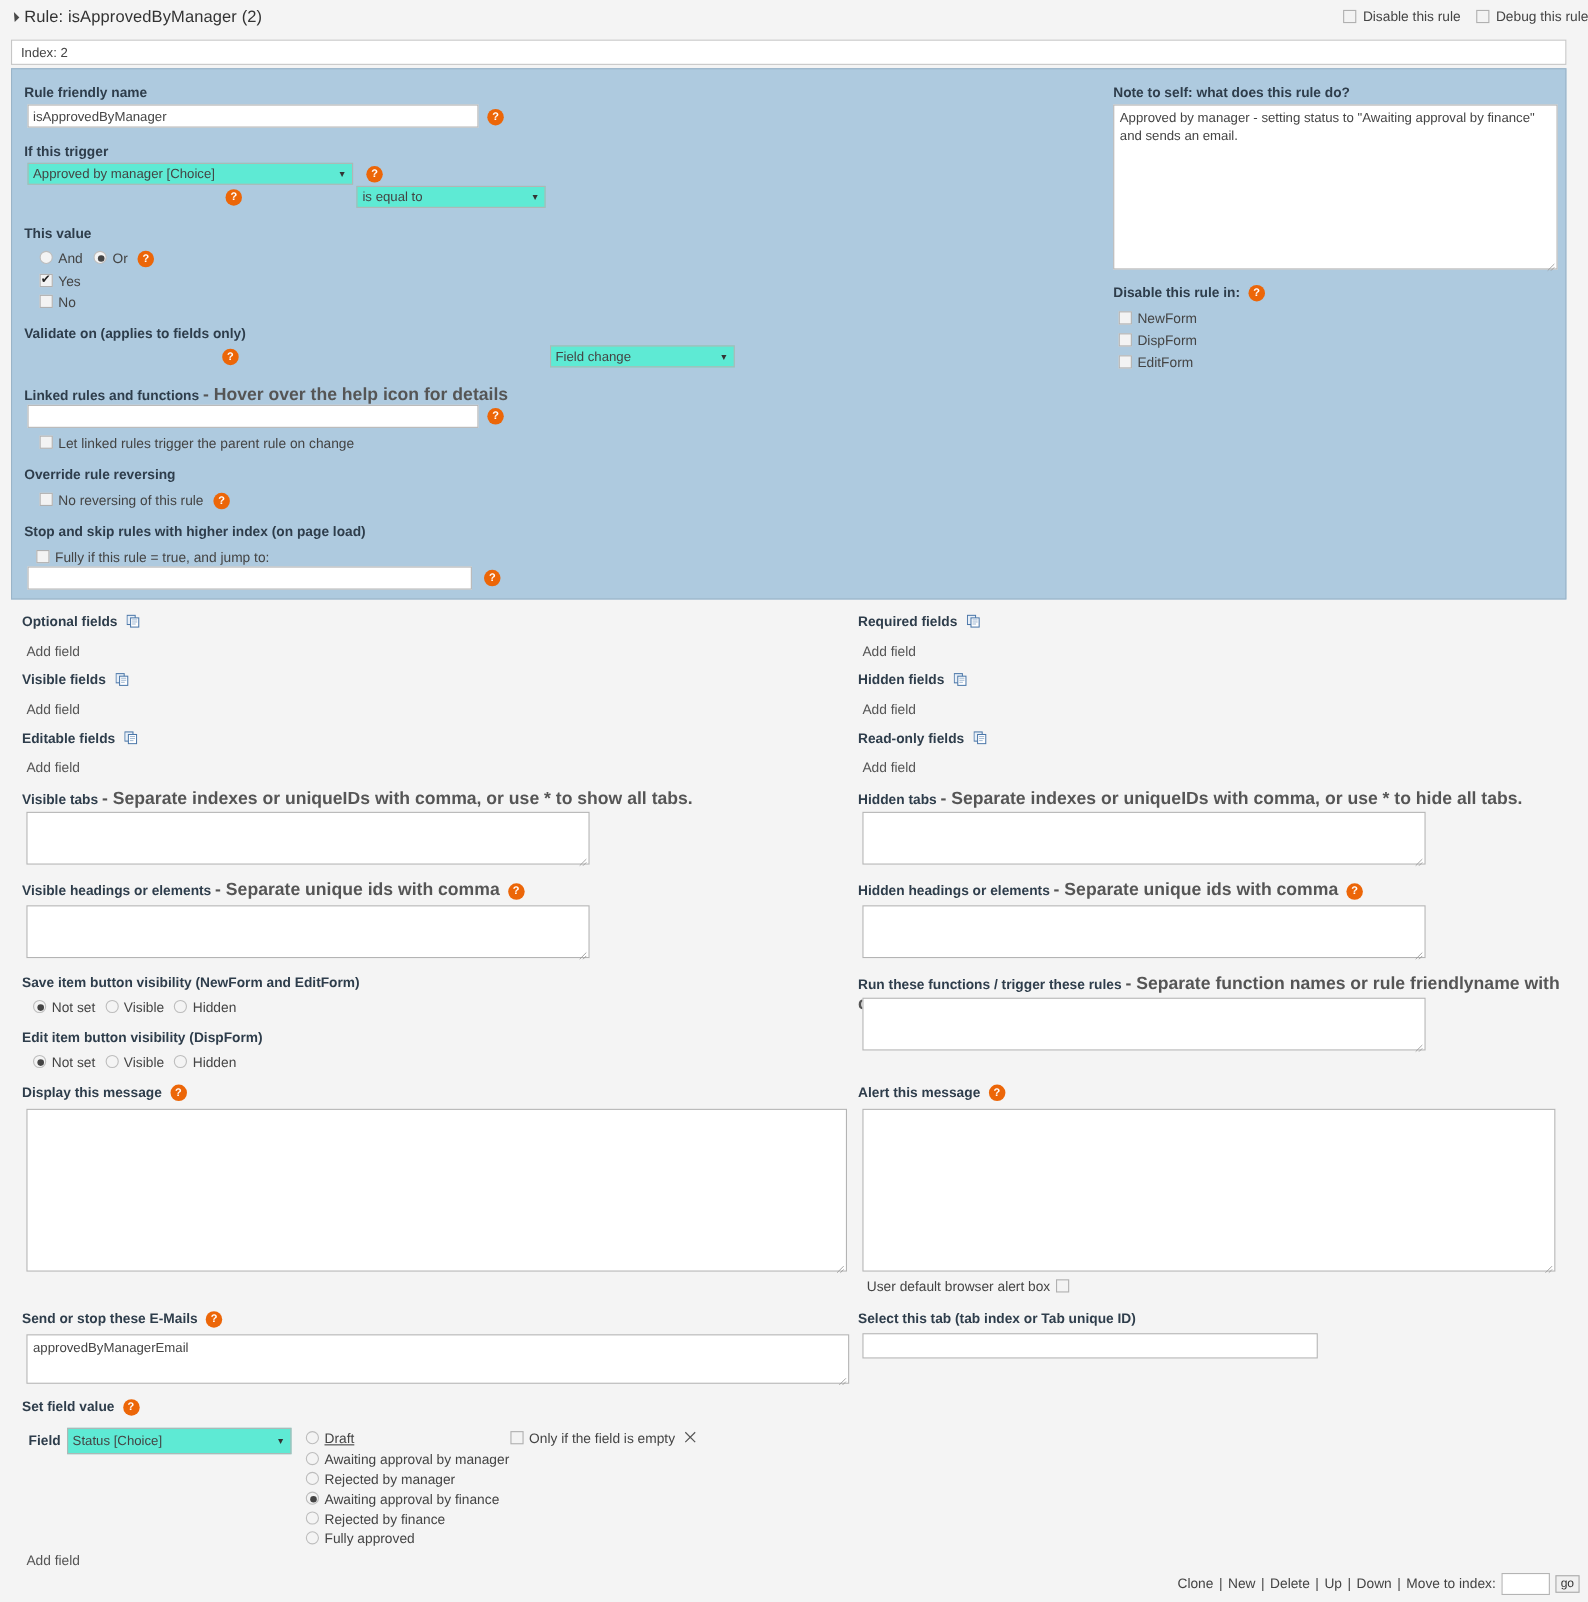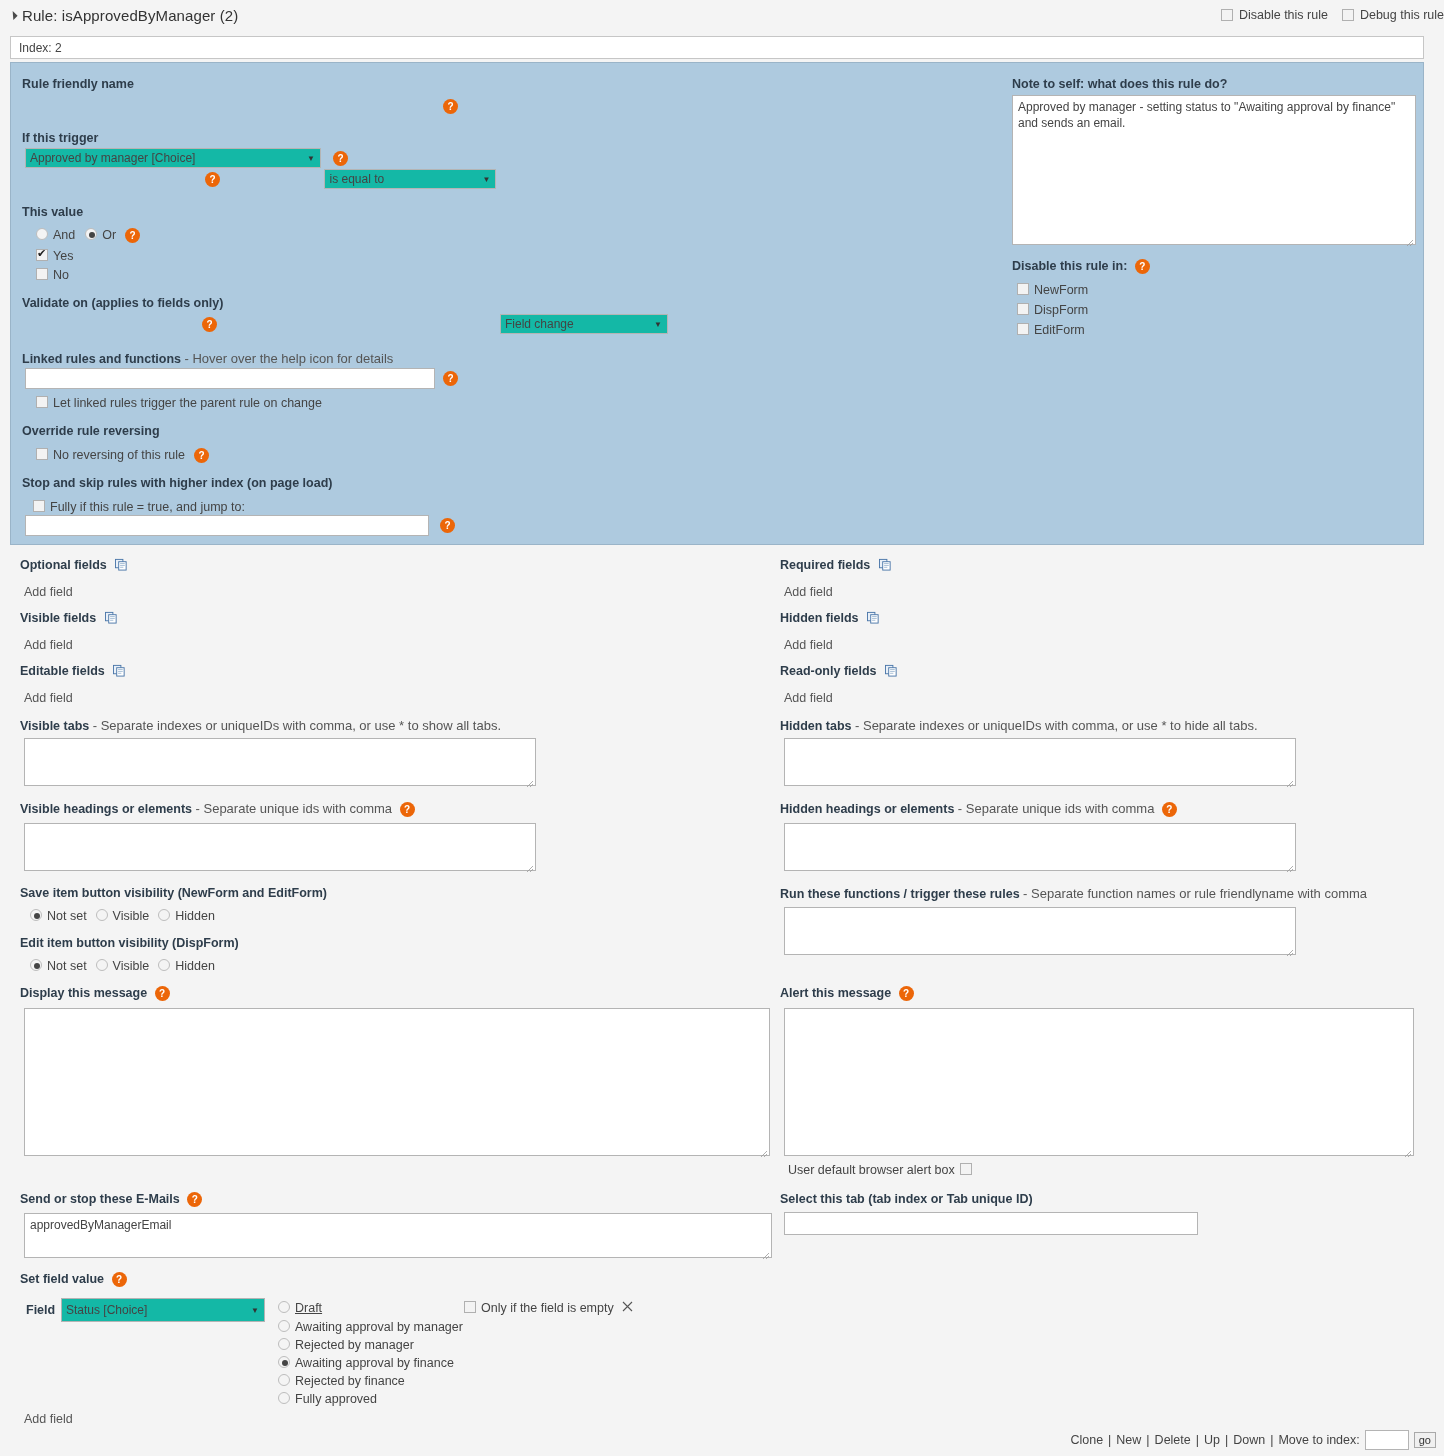--- a/index.html
+++ b/index.html
@@ -34,35 +34,35 @@
     font-size: 12px; color: #444;
   }
 
   
   .blue-panel {
     position: absolute; left: 10px; top: 62px; width: 1414px; height: 483px;
     background: #aecadf; border: 1px solid #9ab4c8;
   }
 
   .lbl-bold { font-weight: bold; color: #2e3d4b; font-size: 12.5px; }
-  .lbl-sub { font-weight: normal; color: #555; font-size: 13px; }
+  .lbl-sub { font-weight: bold; color: #555; font-size: 16px; }
 
   
   .abs { position: absolute; }
 
   input[type=text], textarea, select {
     font-family: "Liberation Sans", sans-serif;
     font-size: 12px; color: #444;
     border: 1px solid #b4b4b4; background: #fff;
     padding: 2px 4px; outline: none;
   }
   textarea { resize: none; overflow: hidden; padding: 4px 5px; line-height: 1.32; }
   select {
     -webkit-appearance: none; appearance: none;
-    background: #14b8a6; padding-right: 18px; height: 20px;
+    background: #5eead4; padding-right: 18px; height: 20px;
   }
   .sel-wrap { position: relative; display: inline-block; }
   .sel-wrap .caret {
     position: absolute; right: 6px; top: 50%; transform: translateY(-45%);
     pointer-events: none; font-size: 8px; color: #333;
   }
 
   
   .help {
     display: inline-block; width: 15px; height: 15px; border-radius: 50%;
@@ -143,20 +143,21 @@
 
 <div class="index-bar">
   <span>Index: 2</span>
 </div>
 
 
 <div class="blue-panel">
 
   
   <div class="abs lbl-bold" style="left:11px; top:14px;">Rule friendly name</div>
+  <input class="abs" type="text" style="left: 14px; top: 32px; width: 410px; height: 21px;" value="isApprovedByManager">
   <span class="abs help" style="left:432px; top:36px;">?</span>
 
   <div class="abs lbl-bold" style="left:11px; top:68px;">If this trigger</div>
   <div class="abs sel-wrap" style="left:14px; top:85px;">
     <select style="width:296px;">
       <option>Approved by manager [Choice]</option>
     </select>
     <span class="caret">▼</span>
   </div>
   <span class="abs help" style="left:322px; top:88px;">?</span>

